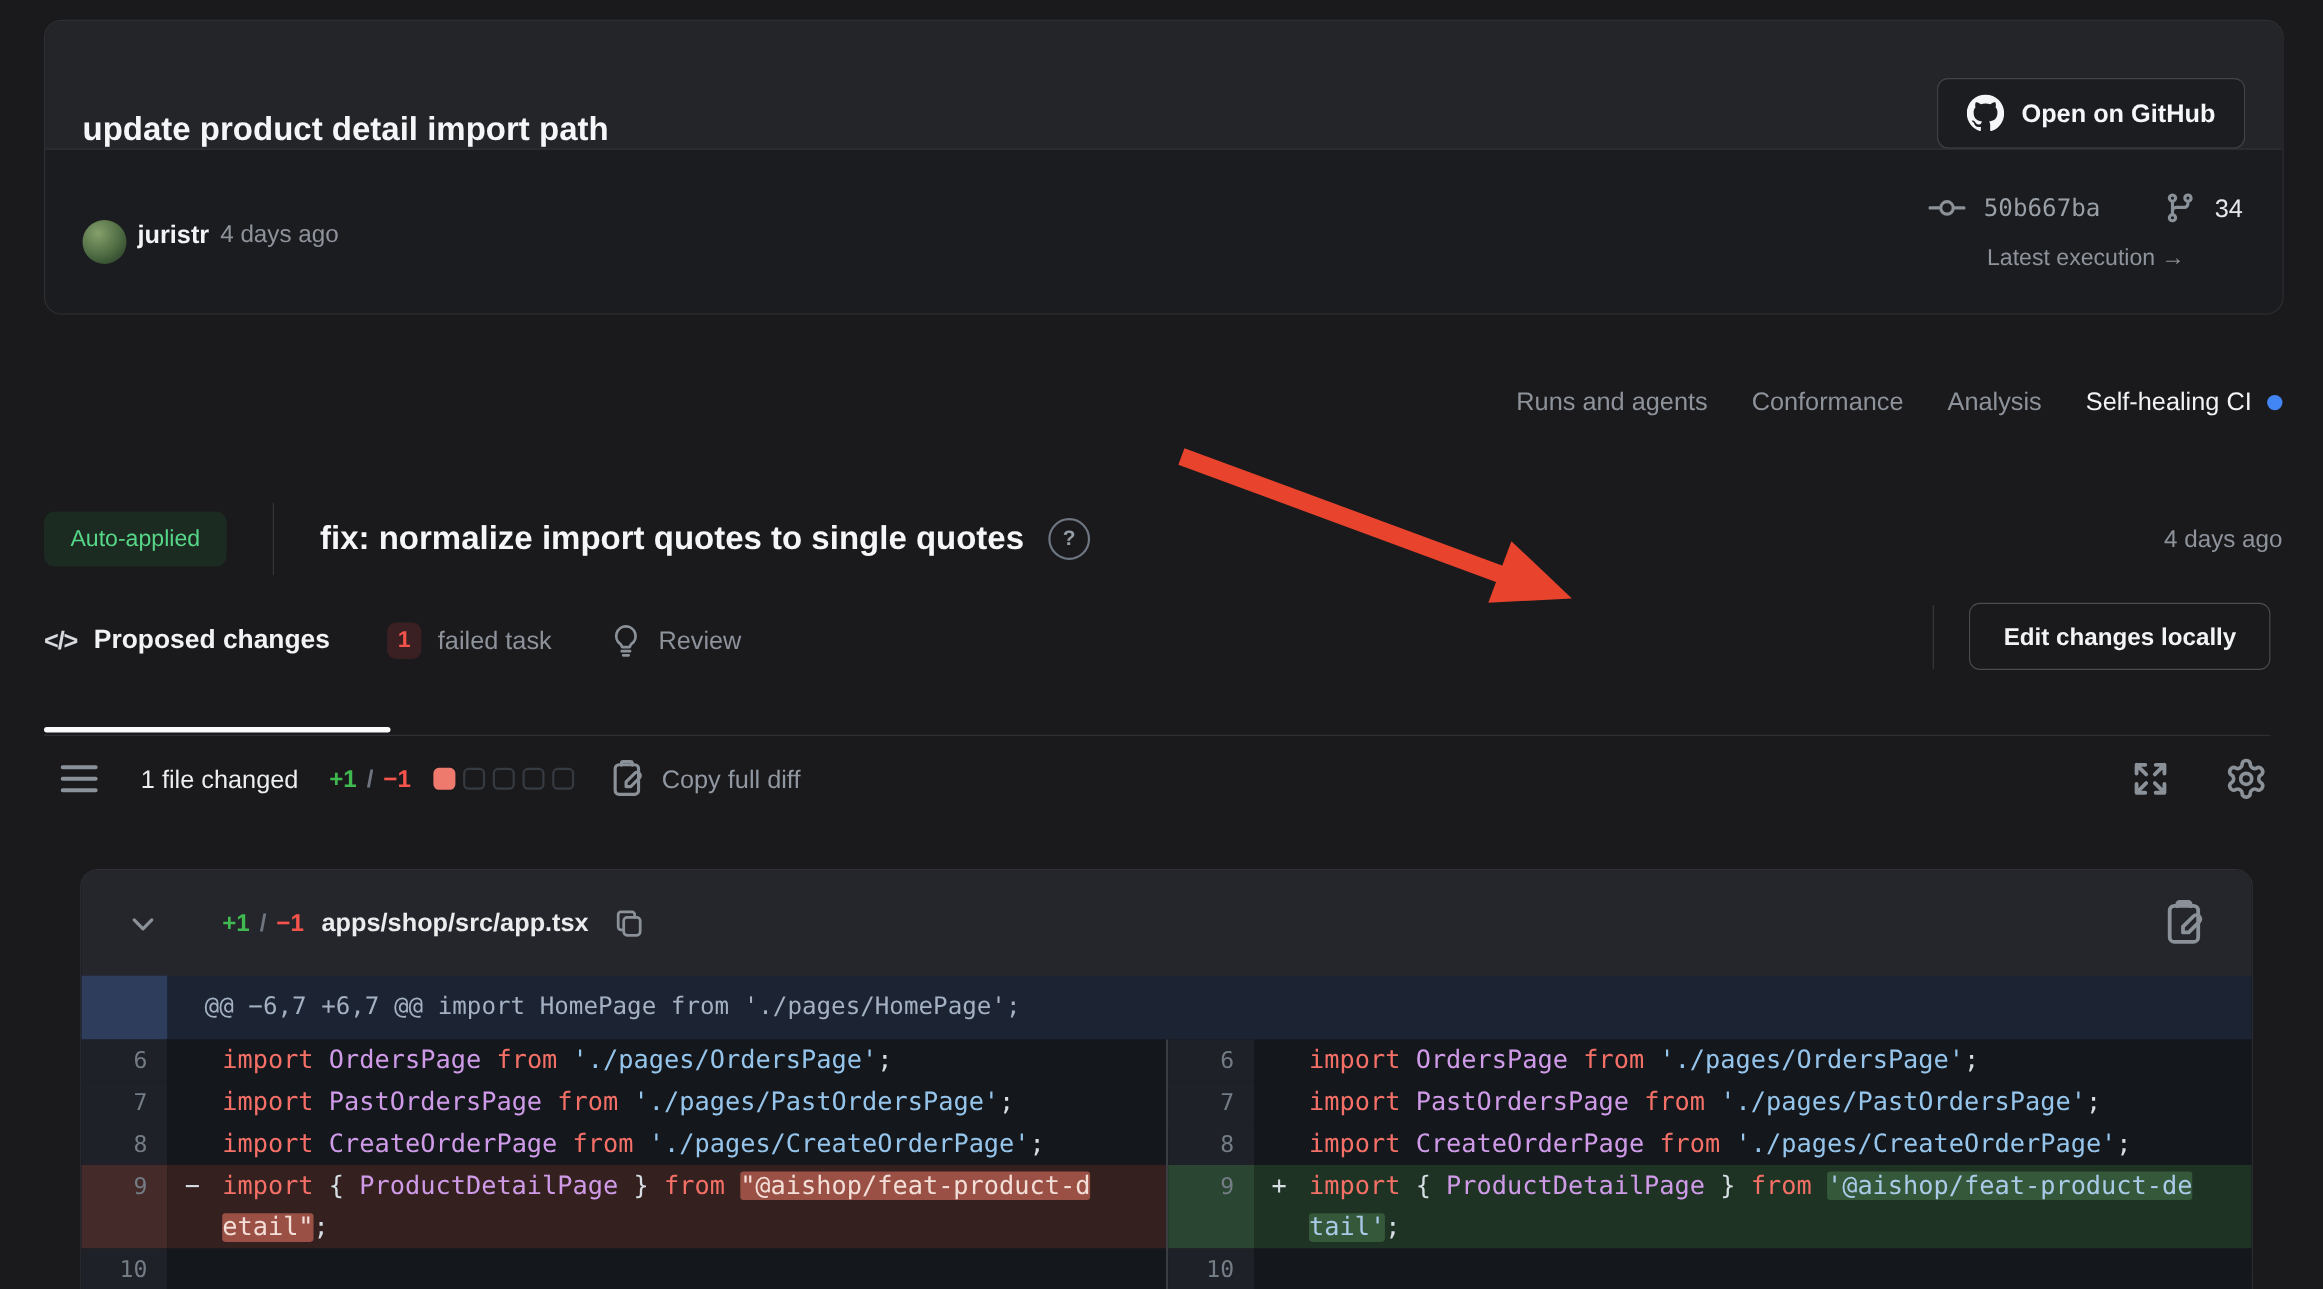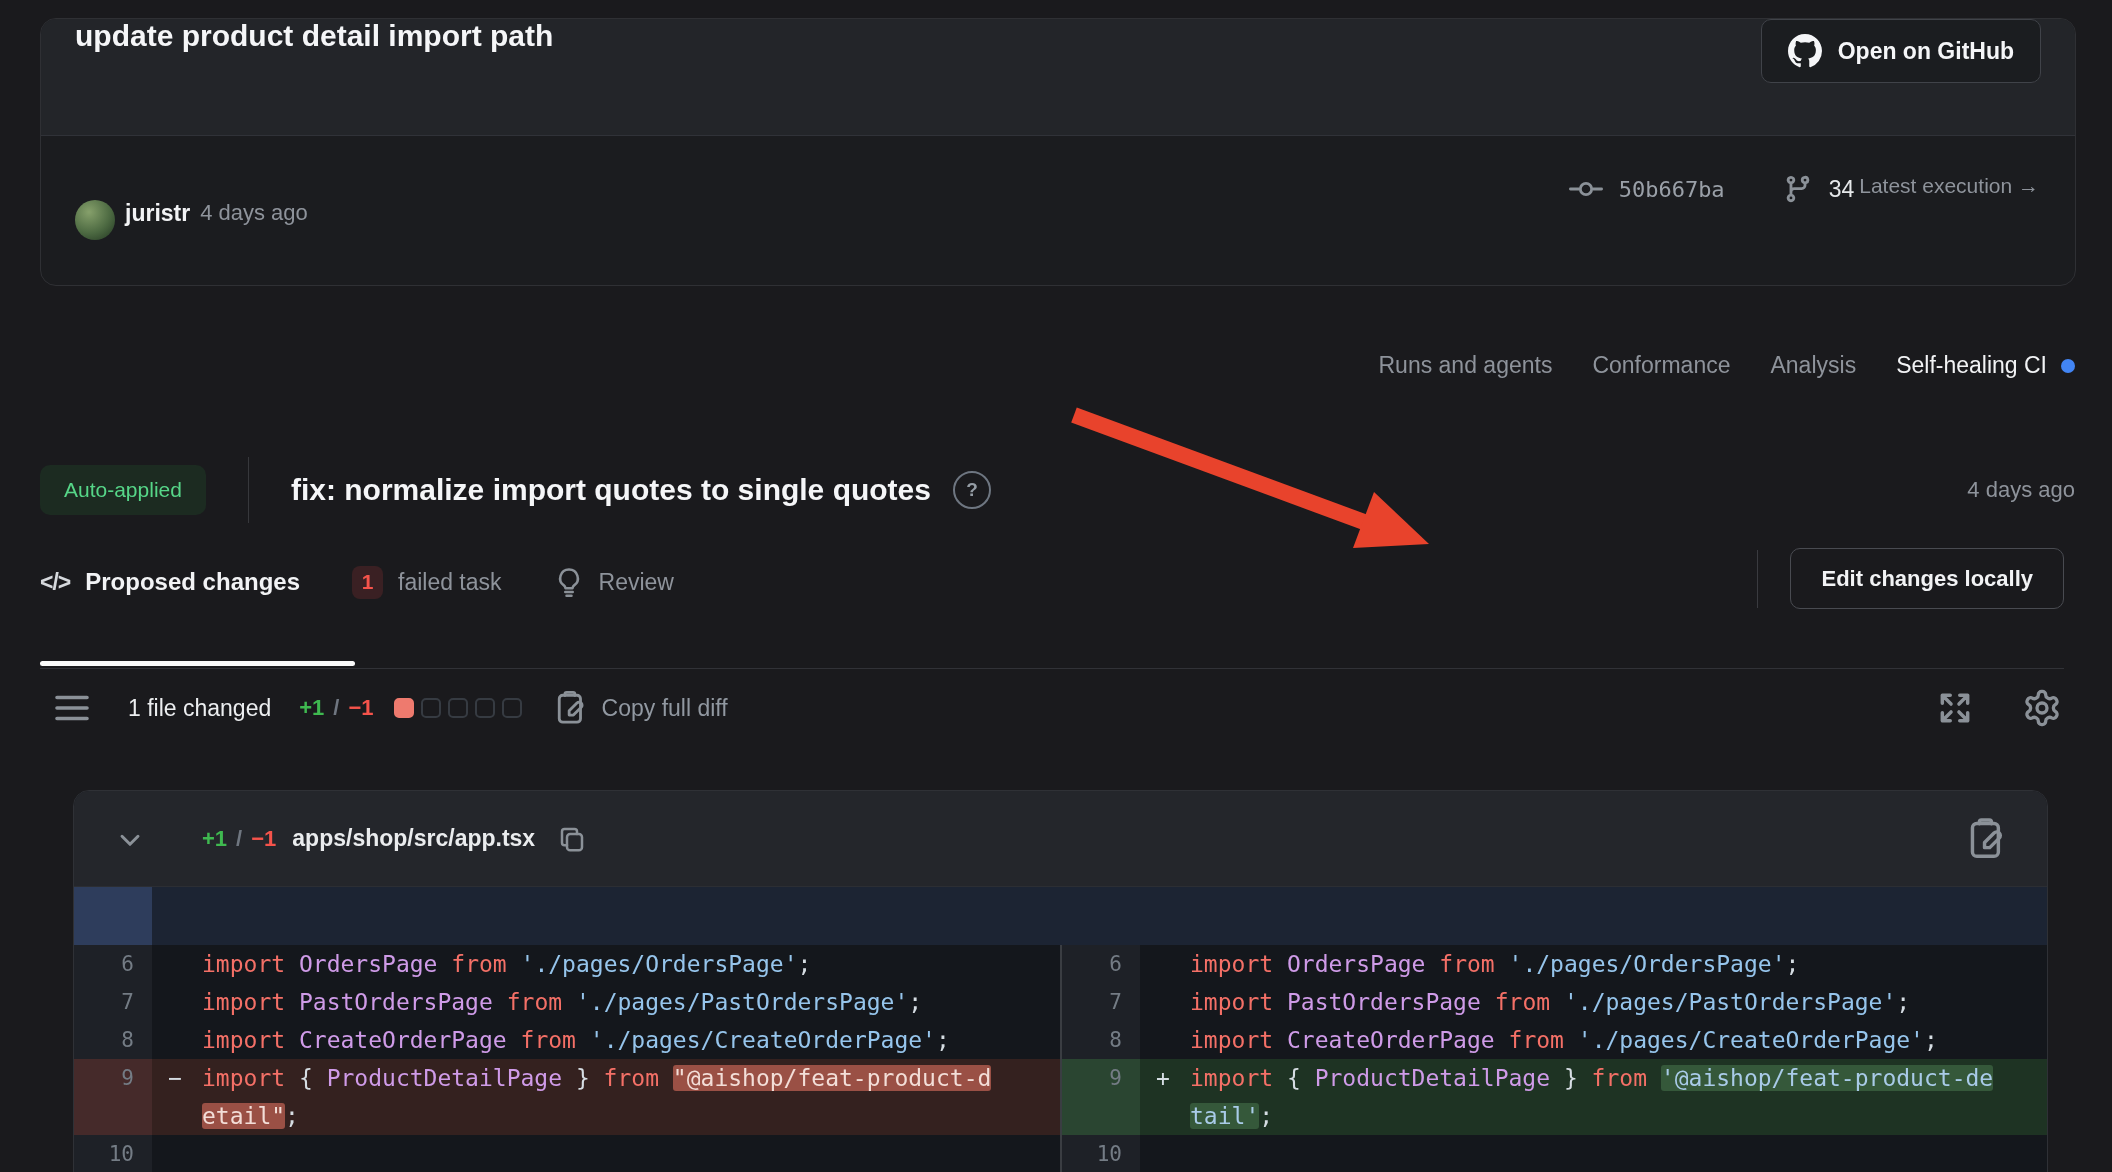--- a/index.html
+++ b/index.html
@@ -3,34 +3,34 @@
 <meta charset="utf-8">
 <style>
   html,body{margin:0;padding:0;background:#0e0e10;}
   .screen{position:relative;width:2112px;height:1172px;background:#1a1a1d;overflow:hidden;
     font-family:"Liberation Sans",sans-serif;color:#e6e8ea;}
 
   
   .top-card{position:absolute;left:40px;top:18px;width:2034px;height:266px;
     background:#1b1c1f;border:1px solid #2f3034;border-radius:16px;overflow:hidden;}
   .card-header{height:117px;background:#232529;border-bottom:1px solid #303238;
-    display:flex;align-items:flex-start;padding:0 34px;box-sizing:border-box;}
+    display:flex;align-items:flex-end;padding:0 34px;box-sizing:border-box;}
   .page-title{font-size:30px;font-weight:700;color:#f5f6f8;}
   .spacer{flex:1;}
   .gh-btn{display:flex;align-items:center;gap:16px;height:62px;padding:0 26px;
     background:#1b1d20;border:1px solid #404349;border-radius:10px;cursor:pointer;}
   .gh-btn span{font-size:23px;font-weight:700;color:#f5f6f8;}
   .card-body{display:flex;justify-content:space-between;align-items:flex-start;padding:36px 36px 0 34px;}
   .author-row{display:flex;align-items:flex-start;gap:10px;margin-top:28px;}
   .avatar{width:40px;height:40px;border-radius:50%;
     background:radial-gradient(circle at 35% 30%,#86a06b,#4d6a42 55%,#2a4028 90%);}
   .author-name{font-size:23px;font-weight:700;color:#f2f3f5;}
   .muted{color:#8e939b;}
   .author-time{font-size:22px;}
-  .commit-meta{display:flex;flex-direction:row;align-items:flex-start;gap:5px;padding-top:2px;}
+  .commit-meta{display:flex;flex-direction:column;align-items:center;gap:19px;padding-top:2px;}
   .commit-meta .row1{display:flex;align-items:center;gap:16px;}
   .sha{font-family:"DejaVu Sans Mono",monospace;font-size:22px;color:#9aa0a8;}
   .exec-gap{width:26px;}
   .exec-count{font-size:23px;color:#e6e8ea;}
   .latest-exec{font-size:21px;color:#8e939b;cursor:pointer;}
 
   
   .nav-tabs{position:absolute;top:352px;right:37px;display:flex;gap:40px;align-items:center;font-size:23px;}
   .nav-tab{color:#8e939b;cursor:pointer;display:flex;align-items:center;}
   .nav-tab.active{color:#f2f3f5;}
@@ -270,20 +270,21 @@
       <div class="icon-btn">
         <svg class="ic" width="38" height="42" viewBox="0 0 22 24">
           <rect x="2" y="3" width="15" height="19" rx="2.5"></rect>
           <path d="M6 3.2V2.2A1.2 1.2 0 0 1 7.2 1h4.6A1.2 1.2 0 0 1 13 2.2v1"></path>
           <path d="M14.5 8.5 9 14v3h3l5.5-5.5a2.1 2.1 0 0 0-3-3Z"></path>
         </svg>
       </div>
     </div>
     <div class="hunk-row">
       <div class="hunk-gutter"></div>
+      <div class="hunk-text">@@ −6,7 +6,7 @@ import HomePage from './pages/HomePage';</div>
     </div>
     <div class="diff-split">
       <div class="pane left" id="pane-left">
           <div class="drow context">
             <div class="gut">6</div>
             <div class="codec"><div><span class="sign"></span><span class="tk-kw">import</span><span class="tk-pl"> </span><span class="tk-id">OrdersPage</span><span class="tk-pl"> </span><span class="tk-kw">from</span><span class="tk-pl"> </span><span class="tk-str">'./pages/OrdersPage'</span><span class="tk-pl">;</span></div></div>
           </div>
           <div class="drow context">
             <div class="gut">7</div>
             <div class="codec"><div><span class="sign"></span><span class="tk-kw">import</span><span class="tk-pl"> </span><span class="tk-id">PastOrdersPage</span><span class="tk-pl"> </span><span class="tk-kw">from</span><span class="tk-pl"> </span><span class="tk-str">'./pages/PastOrdersPage'</span><span class="tk-pl">;</span></div></div>

